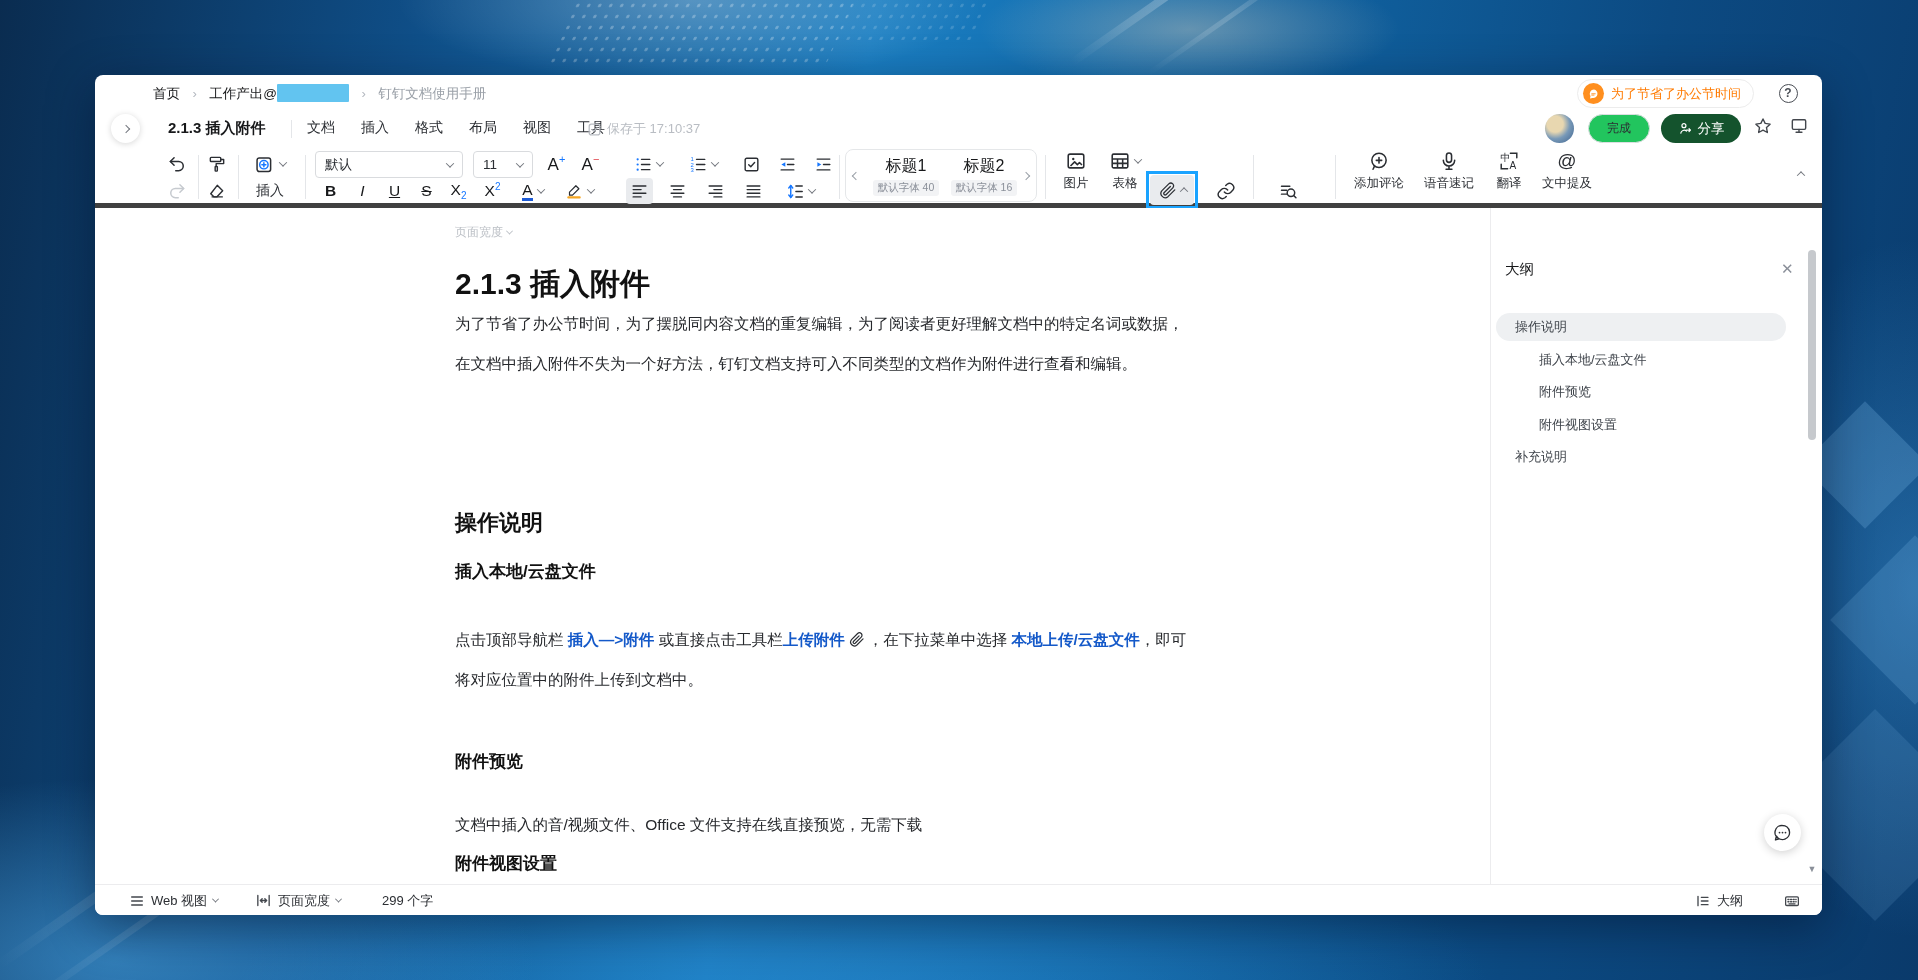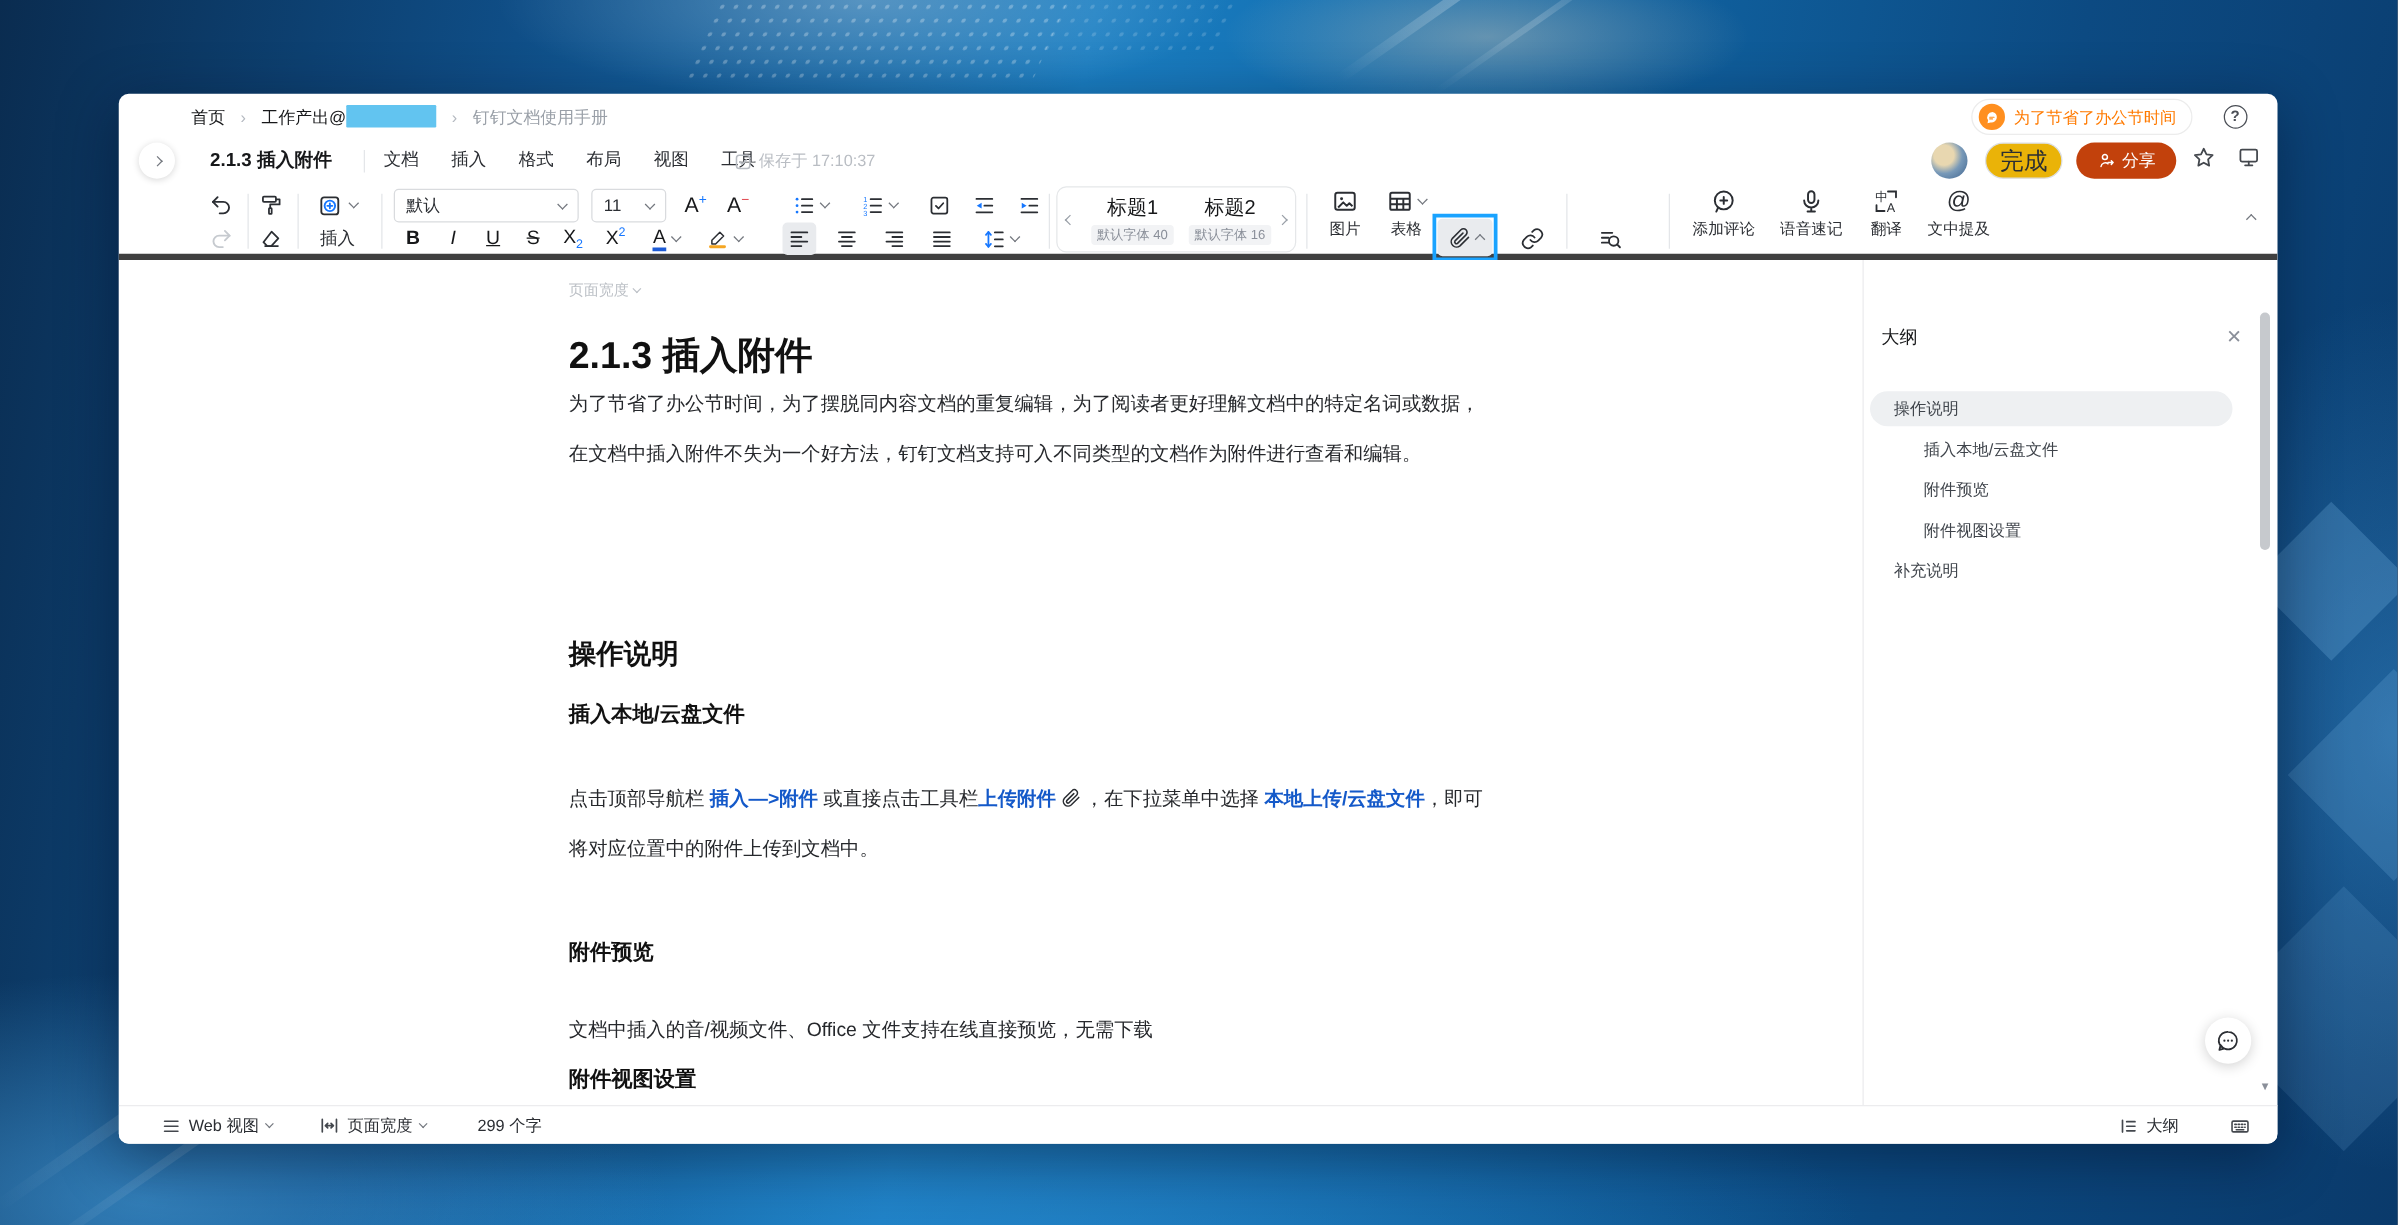--- a/index.html
+++ b/index.html
@@ -39,22 +39,22 @@
   
   #tbar{position:absolute;left:0;top:36px;width:100%;height:36px;}
   #expand{position:absolute;left:16px;top:3px;width:29px;height:29px;border-radius:50%;background:#fff;box-shadow:0 1px 6px rgba(0,0,0,.16);display:flex;align-items:center;justify-content:center;}
   #doc-title{position:absolute;left:73px;top:8px;font-size:15px;font-weight:bold;color:#17181a;}
   .vline{position:absolute;width:1px;background:#e4e6e9;}
   #menus{position:absolute;left:212px;top:8px;display:flex;gap:26px;}
   .menu-item{font-size:14px;color:#2b2e33;}
   #saveinfo{position:absolute;left:492px;top:9px;display:flex;align-items:center;gap:5px;color:#b9bdc3;font-size:13px;}
   #avatar{position:absolute;left:1450px;top:3px;width:29px;height:29px;border-radius:50%;
     background:radial-gradient(circle at 35% 35%,#e8d7b0 0 30%,#7899b8 55%,#3c618c 100%);}
-  #donebtn{position:absolute;left:1493px;top:3px;width:62px;height:29px;border:1px solid #dcdee1;border-radius:15px;background:#eab308;font-size:19px;color:#2b2e33;display:flex;align-items:center;justify-content:center;}
-  #sharebtn{position:absolute;left:1566px;top:3px;width:80px;height:29px;border-radius:15px;background:#c2410c;color:#fff;font-size:13.5px;display:flex;align-items:center;justify-content:center;gap:5px;}
+  #donebtn{position:absolute;left:1493px;top:3px;width:62px;height:29px;border:1px solid #dcdee1;border-radius:15px;background:#22c55e;font-size:12px;color:#2b2e33;display:flex;align-items:center;justify-content:center;}
+  #sharebtn{position:absolute;left:1566px;top:3px;width:80px;height:29px;border-radius:15px;background:#14532d;color:#fff;font-size:13.5px;display:flex;align-items:center;justify-content:center;gap:5px;}
   #starbtn{position:absolute;left:1658px;top:5px;}
   #screenbtn{position:absolute;left:1694px;top:5px;}
 
   
   #toolbar{position:absolute;left:0;top:72px;width:100%;height:61px;border-bottom:5px solid #404040;}
   .tbtn{position:absolute;height:26px;min-width:27px;border-radius:4px;display:flex;align-items:center;justify-content:center;color:#2b2e33;}
   .sel{background:#e9ebee;}
   .glyph{font-size:15.5px;color:#17181a;}
   .cv{display:inline-block;width:6px;height:6px;border-right:1.4px solid #73777e;border-bottom:1.4px solid #73777e;}
   .cvd{transform:rotate(45deg) translate(-1px,-1px);}

